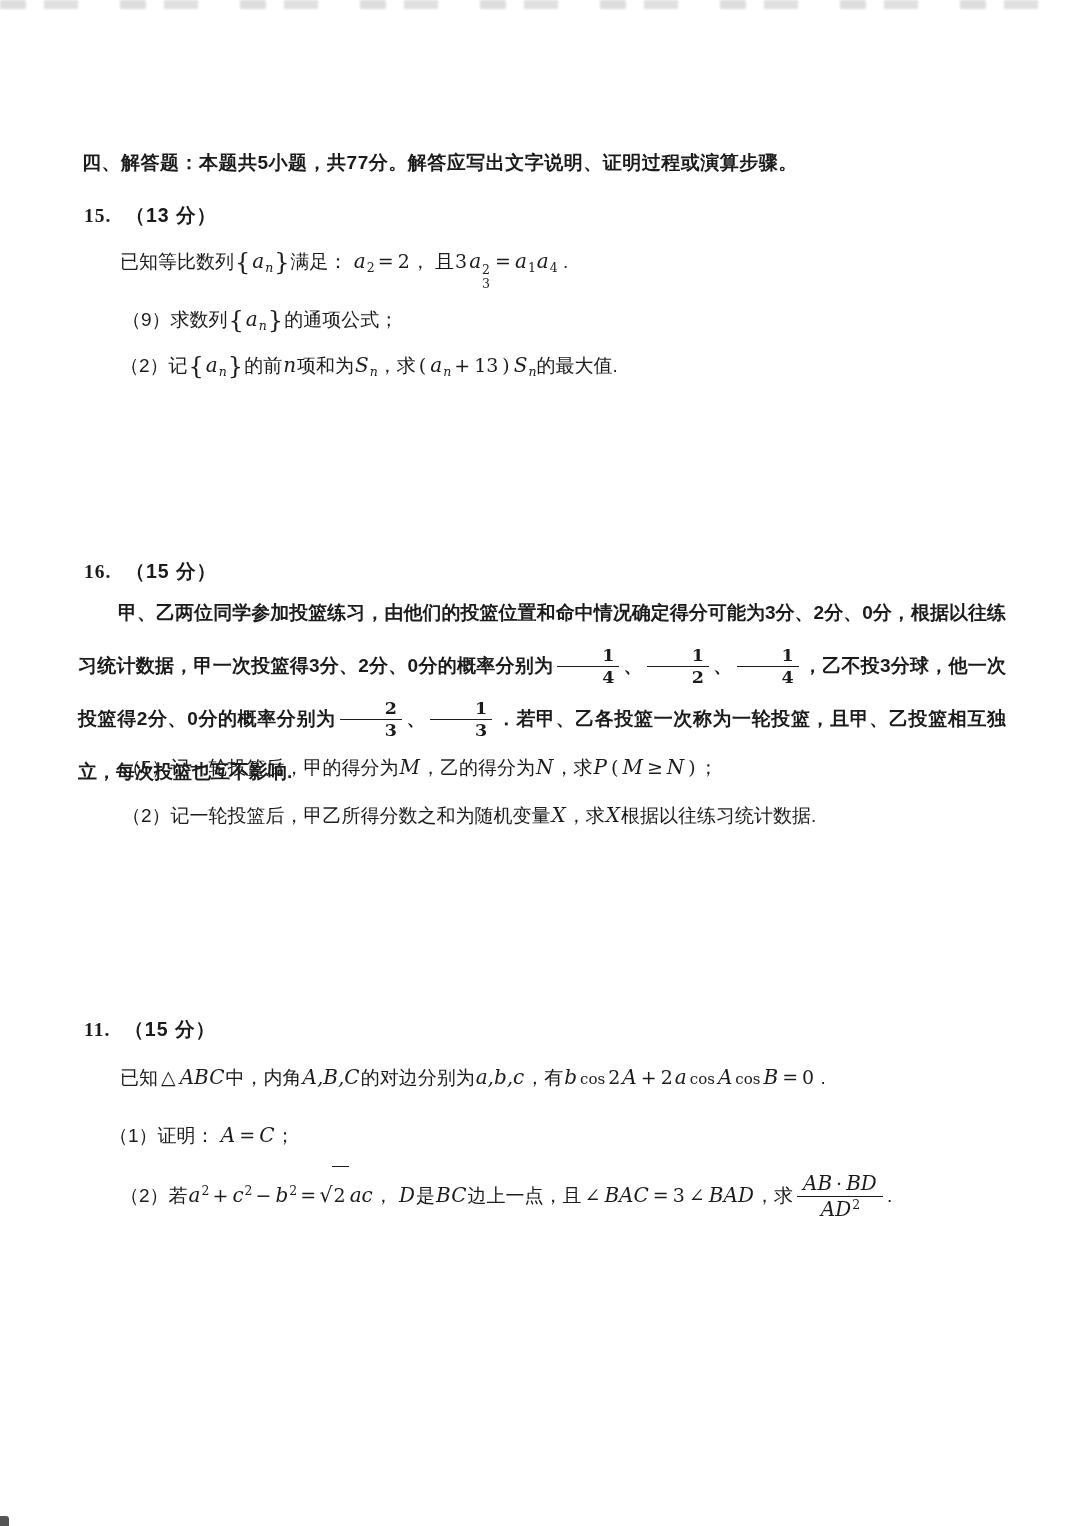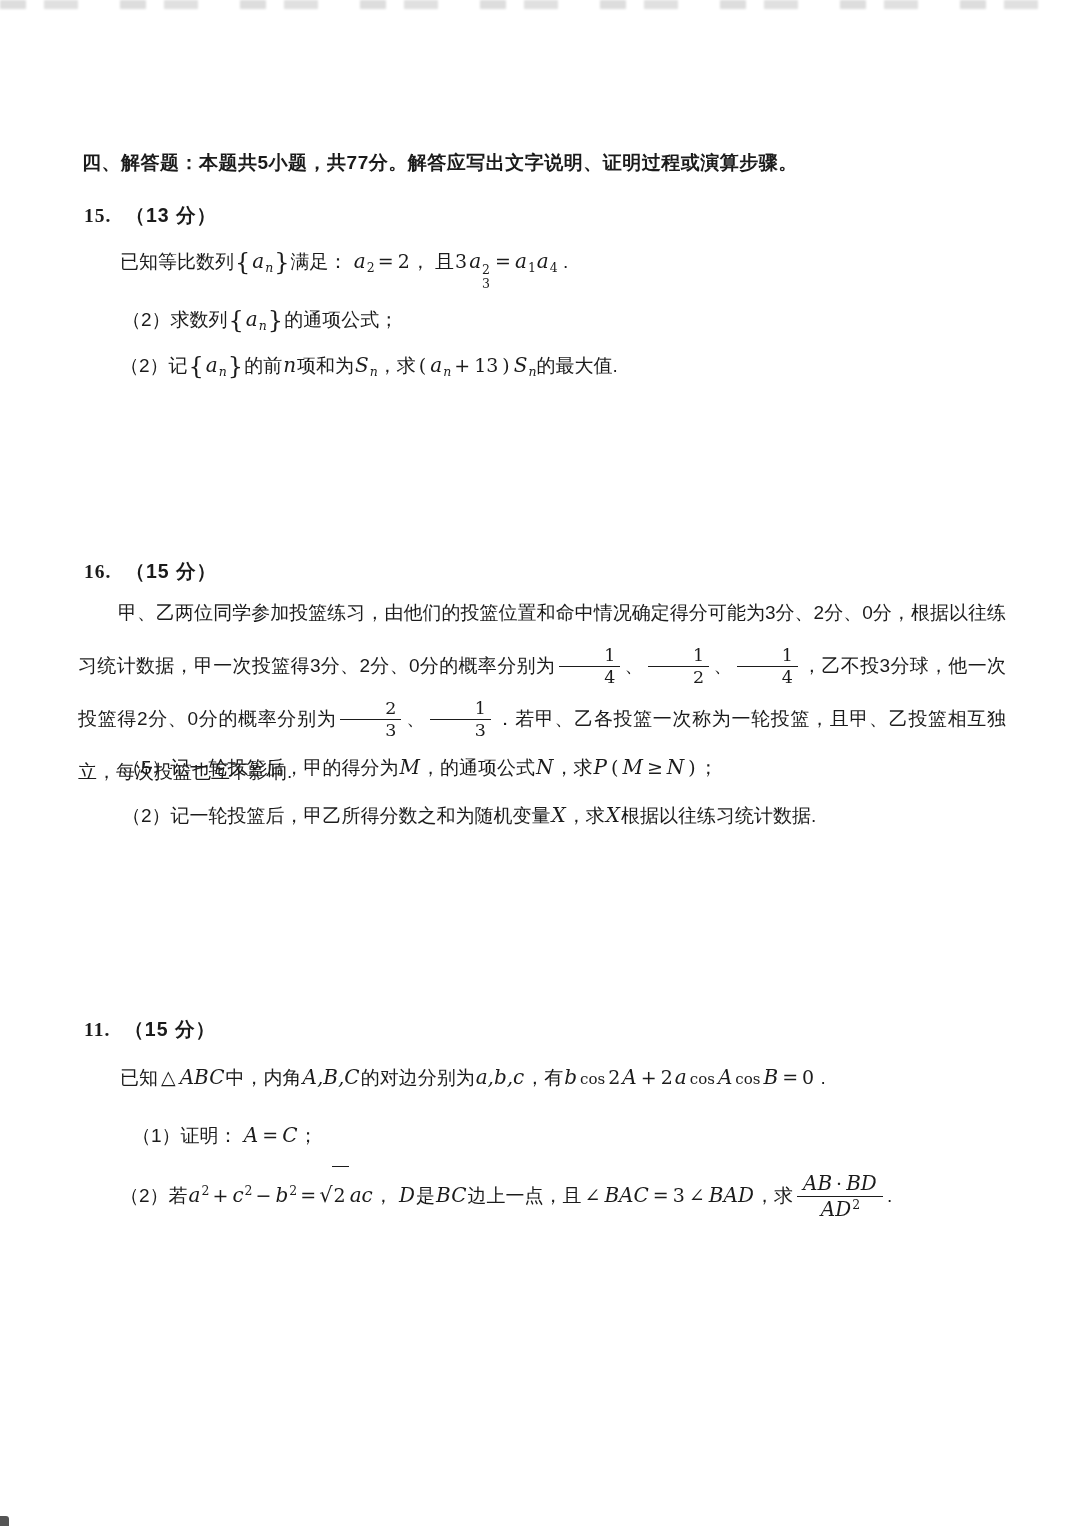--- a/index.html
+++ b/index.html
@@ -1,21 +1,21 @@
 <!DOCTYPE html>
 <html><head>
 <meta charset="utf-8">
 <style>
   html,body{margin:0;padding:0;}
   body{
     width:1080px;height:1526px;position:relative;background:#ffffff;
     color:#1b1b1b;font-family:"Liberation Sans",sans-serif;overflow:hidden;
   }
   .line{position:absolute;white-space:nowrap;font-size:19px;line-height:30px;}
-  .wrapblock{position:absolute;font-size:19px;text-align:justify;}
+  .wrapblock{position:absolute;font-size:19px;text-align:justify;font-weight:bold;}
   .bold{font-weight:700;}
   .prob-head{font-size:19.5px;font-weight:600;letter-spacing:1px;text-align:center;}
   .prob-head .pnum{font-family:"Liberation Serif","DejaVu Serif",serif;font-weight:700;margin-right:14px;}
   
   .mtext{font-family:"Liberation Sans",sans-serif;margin-top:41px;}
   .mi{font-family:"DejaVu Serif","Liberation Serif",serif;font-style:italic;font-size:20px;padding:0 1px;}
   .mn{font-family:"DejaVu Serif","Liberation Serif",serif;font-size:19px;padding:0 1px;}
   .mfn{font-family:"DejaVu Serif","Liberation Serif",serif;font-size:15px;padding:0 2px;}
   .mo{font-family:"DejaVu Serif","DejaVu Sans",serif;font-size:19px;padding:0 3px;}
   .mo-brace{font-size:24px;vertical-align:-2px;padding:0 1px;}
@@ -49,21 +49,21 @@
 <div class="line bold" style="left:82px;top:148px;letter-spacing:.5px;">四、解答题：本题共5小题，共77分。解答应写出文字说明、证明过程或演算步骤。</div>
 
 <div>
   <div class="line prob-head" style="left:84px;top:200px;">
     <span class="pnum">15.</span><span>（13 分）</span>
   </div>
   <div class="line" style="left:120px;top:246px;"><span class="mtext">已知等比数列</span><span class="mo mo-brace">{</span><span class="mi">a</span><sub class="msub" style="font-style: italic;">n</sub><span class="mo mo-brace">}</span><span class="mtext">满足： </span><span class="mi">a</span><sub class="msub" style="font-style: normal;">2</sub><span class="mo">=</span><span class="mn">2</span><span class="mtext">， 且</span><span class="mn">3</span><span class="mi">a</span><span class="msubsup">
         <span class="ss-sup">2</span>
         <span class="ss-sub">3</span>
       </span><span class="mo">=</span><span class="mi">a</span><sub class="msub" style="font-style: normal;">1</sub><span class="mi">a</span><sub class="msub" style="font-style: normal;">4</sub><span class="mtext"> .</span></div>
-  <div class="line" style="left:122px;top:304px;"><span class="mtext">（2）求数列</span><span class="mo mo-brace">{</span><span class="mi">a</span><sub class="msub" style="font-style: italic;">n</sub><span class="mo mo-brace">}</span><span class="mtext">的通项公式；</span></div>
+  <div class="line" style="left:122px;top:304px;"><span class="mtext">（9）求数列</span><span class="mo mo-brace">{</span><span class="mi">a</span><sub class="msub" style="font-style: italic;">n</sub><span class="mo mo-brace">}</span><span class="mtext">的通项公式；</span></div>
   <div class="line" style="left:120px;top:350px;"><span class="mtext">（2）记</span><span class="mo mo-brace">{</span><span class="mi">a</span><sub class="msub" style="font-style: italic;">n</sub><span class="mo mo-brace">}</span><span class="mtext">的前</span><span class="mi">n</span><span class="mtext">项和为</span><span class="mi">S</span><sub class="msub" style="font-style: italic;">n</sub><span class="mtext">，求</span><span class="mo">(</span><span class="mi">a</span><sub class="msub" style="font-style: italic;">n</sub><span class="mo">+</span><span class="mn">13</span><span class="mo">)</span><span class="mi">S</span><sub class="msub" style="font-style: italic;">n</sub><span class="mtext">的最大值.</span></div>
 </div>
 
 <div>
   <div class="line prob-head" style="left:84px;top:556px;">
     <span class="pnum">16.</span><span>（15 分）</span>
   </div>
   <div class="wrapblock" style="left:78px;top:586px;width:928px;line-height:53px;text-indent:40px;"><span class="mtext">甲、乙两位同学参加投篮练习，由他们的投篮位置和命中情况确定得分可能为3分、2分、0分，根据以往练习统计数据，甲一次投篮得3分、2分、0分的概率分别为</span><span class="mfrac">
         <span class="fnum">1</span>
         <span class="fden">4</span>
@@ -73,27 +73,27 @@
       </span><span class="mtext">、</span><span class="mfrac">
         <span class="fnum">1</span>
         <span class="fden">4</span>
       </span><span class="mtext">，乙不投3分球，他一次投篮得2分、0分的概率分别为</span><span class="mfrac">
         <span class="fnum">2</span>
         <span class="fden">3</span>
       </span><span class="mtext">、</span><span class="mfrac">
         <span class="fnum">1</span>
         <span class="fden">3</span>
       </span><span class="mtext">．若甲、乙各投篮一次称为一轮投篮，且甲、乙投篮相互独立，每次投篮也互不影响.</span></div>
-  <div class="line" style="left:122px;top:752px;"><span class="mtext">（5）记一轮投篮后，甲的得分为</span><span class="mi">M</span><span class="mtext">，的通项公式</span><span class="mi">N</span><span class="mtext">，求</span><span class="mi">P</span><span class="mo">(</span><span class="mi">M</span><span class="mo">≥</span><span class="mi">N</span><span class="mo">)</span><span class="mtext">；</span></div>
+  <div class="line" style="left:122px;top:752px;"><span class="mtext">（5）记一轮投篮后，甲的得分为</span><span class="mi">M</span><span class="mtext">，乙的得分为</span><span class="mi">N</span><span class="mtext">，求</span><span class="mi">P</span><span class="mo">(</span><span class="mi">M</span><span class="mo">≥</span><span class="mi">N</span><span class="mo">)</span><span class="mtext">；</span></div>
   <div class="line" style="left:122px;top:800px;"><span class="mtext">（2）记一轮投篮后，甲乙所得分数之和为随机变量</span><span class="mi">X</span><span class="mtext">，求</span><span class="mi">X</span><span class="mtext">根据以往练习统计数据.</span></div>
 </div>
 
 <div>
   <div class="line prob-head" style="left:84px;top:1014px;">
     <span class="pnum">11.</span><span>（15 分）</span>
   </div>
   <div class="line" style="left:120px;top:1062px;"><span class="mtext">已知</span><span class="mo">△</span><span class="mi">ABC</span><span class="mtext">中，内角</span><span class="mi">A,B,C</span><span class="mtext">的对边分别为</span><span class="mi">a,b,c</span><span class="mtext">，有</span><span class="mi">b</span><span class="mfn">cos</span><span class="mn">2</span><span class="mi">A</span><span class="mo">+</span><span class="mn">2</span><span class="mi">a</span><span class="mfn">cos</span><span class="mi">A</span><span class="mfn">cos</span><span class="mi">B</span><span class="mo">=</span><span class="mn">0</span><span class="mtext"> .</span></div>
-  <div class="line" style="left:132px;top:1120px;"><span class="mtext">（1）证明： </span><span class="mi">A</span><span class="mo">=</span><span class="mi">C</span><span class="mtext">；</span></div>
+  <div class="line" style="left:109px;top:1120px;"><span class="mtext">（1）证明： </span><span class="mi">A</span><span class="mo">=</span><span class="mi">C</span><span class="mtext">；</span></div>
   <div class="line" style="left:120px;top:1166px;line-height:56px;"><span class="mtext">（2）若</span><span class="mi">a</span><sup class="msup" style="font-style: normal;">2</sup><span class="mo">+</span><span class="mi">c</span><sup class="msup" style="font-style: normal;">2</sup><span class="mo">−</span><span class="mi">b</span><sup class="msup" style="font-style: normal;">2</sup><span class="mo">=</span><span class="msqrt"><span class="radical">√</span><span class="radicand"><span class="mn">2</span></span></span><span class="mi">ac</span><span class="mtext">， </span><span class="mi">D</span><span class="mtext">是</span><span class="mi">BC</span><span class="mtext">边上一点，且</span><span class="mo">∠</span><span class="mi">BAC</span><span class="mo">=</span><span class="mn">3</span><span class="mo">∠</span><span class="mi">BAD</span><span class="mtext">，求</span><span class="mfrac">
         <span class="fnum"><span class="mi">AB</span><span class="mo">·</span><span class="mi">BD</span></span>
         <span class="fden"><span class="mi">AD</span><sup class="msup" style="font-style: normal;">2</sup></span>
       </span><span class="mtext">.</span></div>
 </div>
 
 </body></html>

